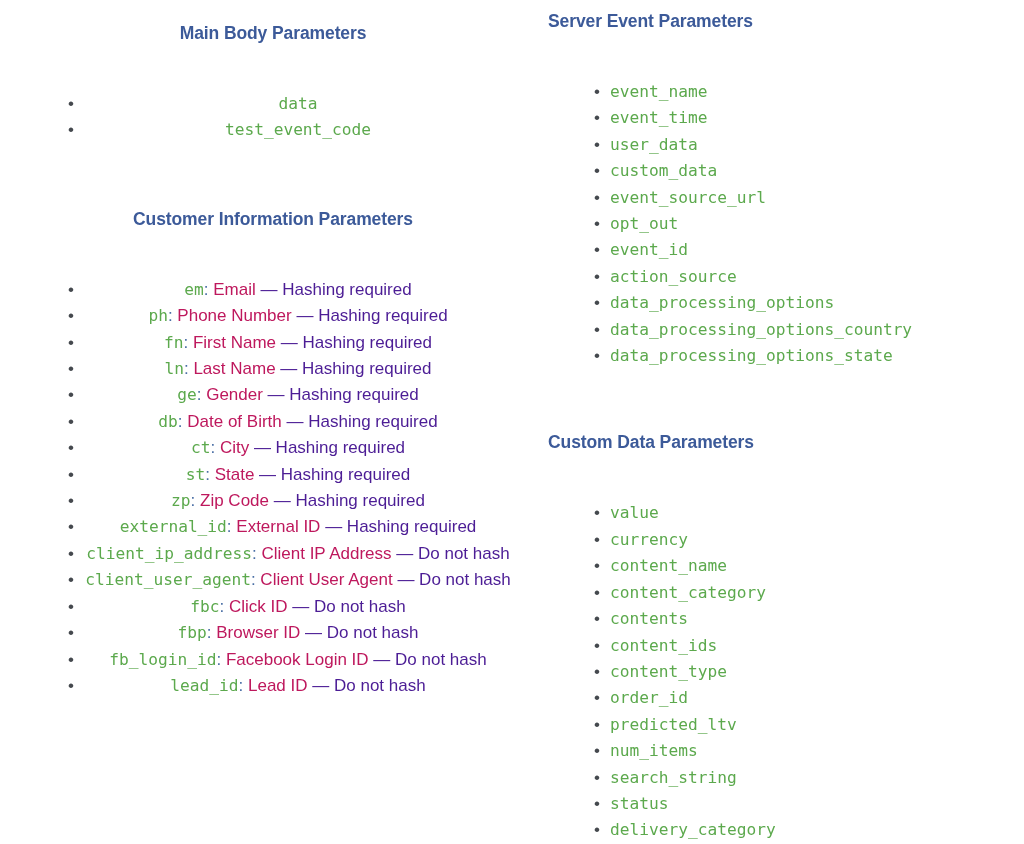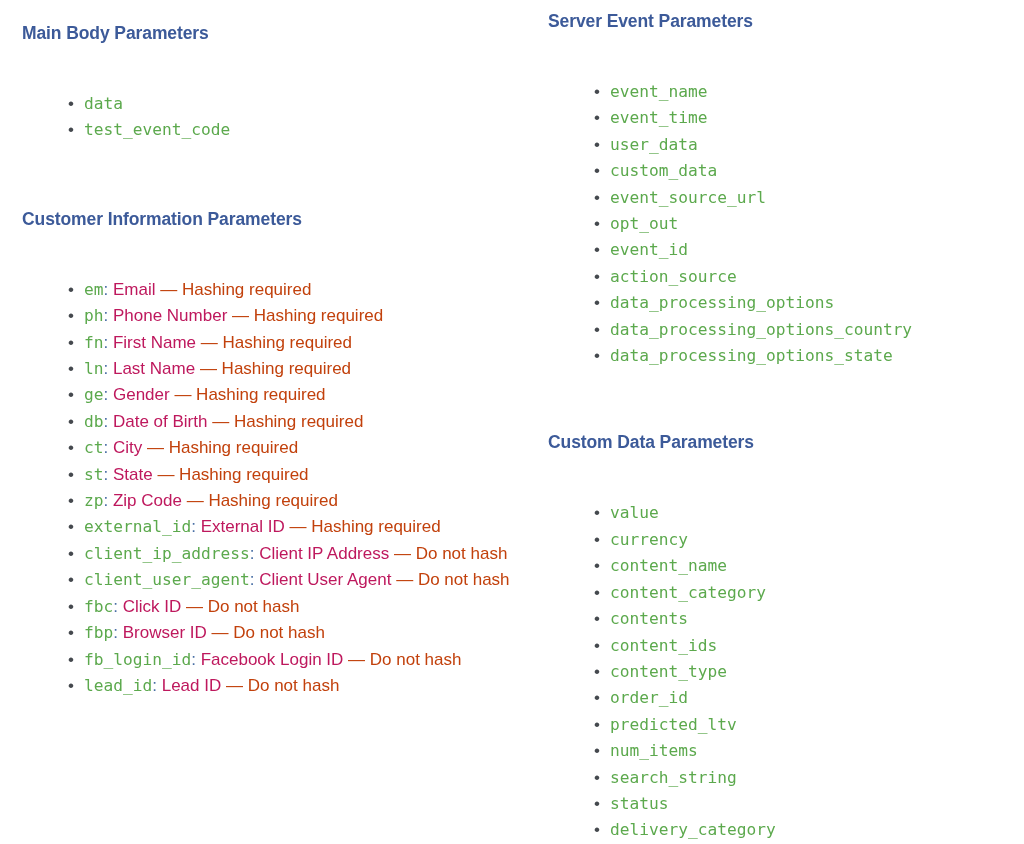--- a/index.html
+++ b/index.html
@@ -22,20 +22,21 @@
     width: 1024px;
     height: 844px;
     box-sizing: border-box;
   }
   .column {
     box-sizing: border-box;
   }
   .column.left {
     width: 524px;
     padding: 22px 0 0 22px;
+    text-align: center;
   }
   .column.right {
     width: 500px;
     padding: 10px 0 0 24px;
   }
   h2.section-heading {
     font-family: "Liberation Sans", sans-serif;
     font-size: 17.5px;
     font-weight: bold;
     color: #3c5a99;
@@ -77,21 +78,21 @@
     font-family: "Liberation Sans", sans-serif;
     font-size: 17px;
     text-decoration: none;
   }
   .param-colon {
     color: #4a6fa5;
     font-family: "Liberation Sans", sans-serif;
     font-size: 17px;
   }
   .param-note {
-    color: #c2410c;
+    color: #4c1d95;
     font-family: "Liberation Sans", sans-serif;
     font-size: 17px;
   }
   .heading-gap {
     height: 35px;
   }
   .block-gap-left-1 { height: 52px; }
   .block-gap-right-1 { height: 50px; }
 </style>
 </head>

